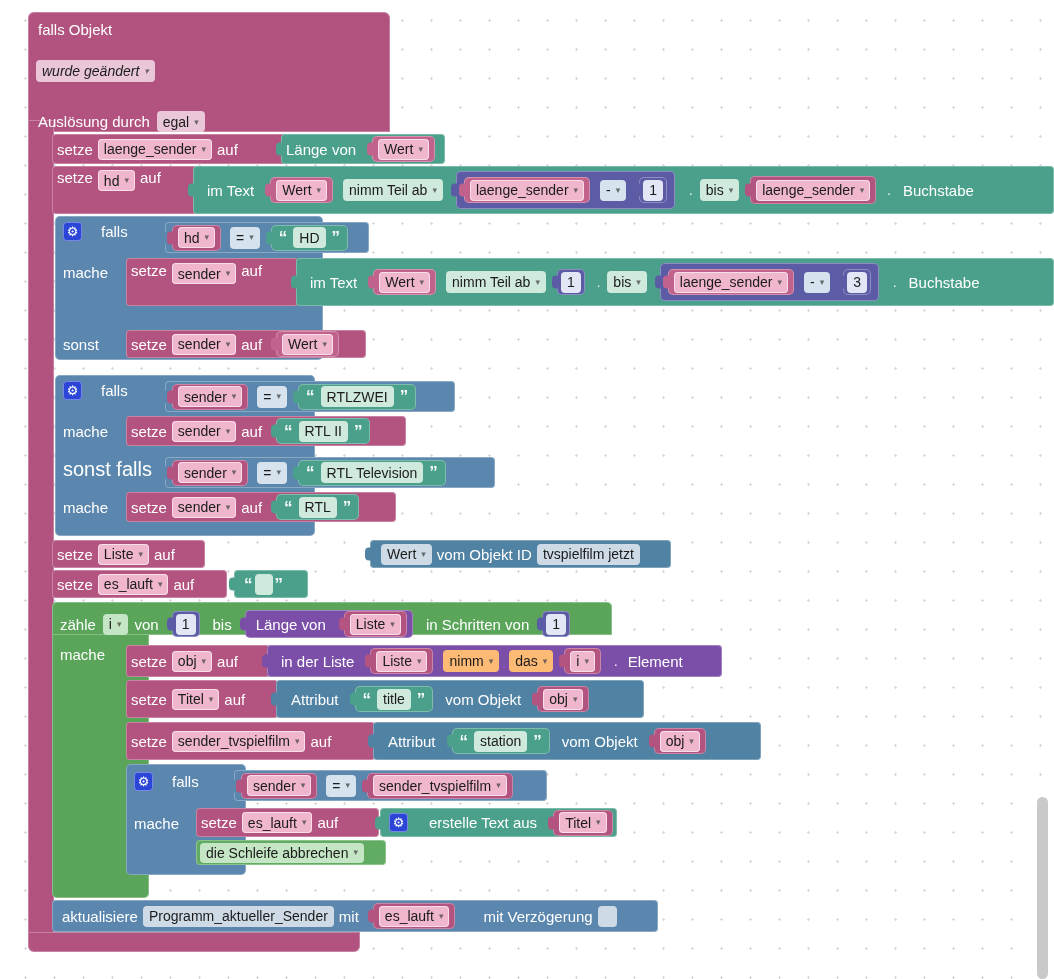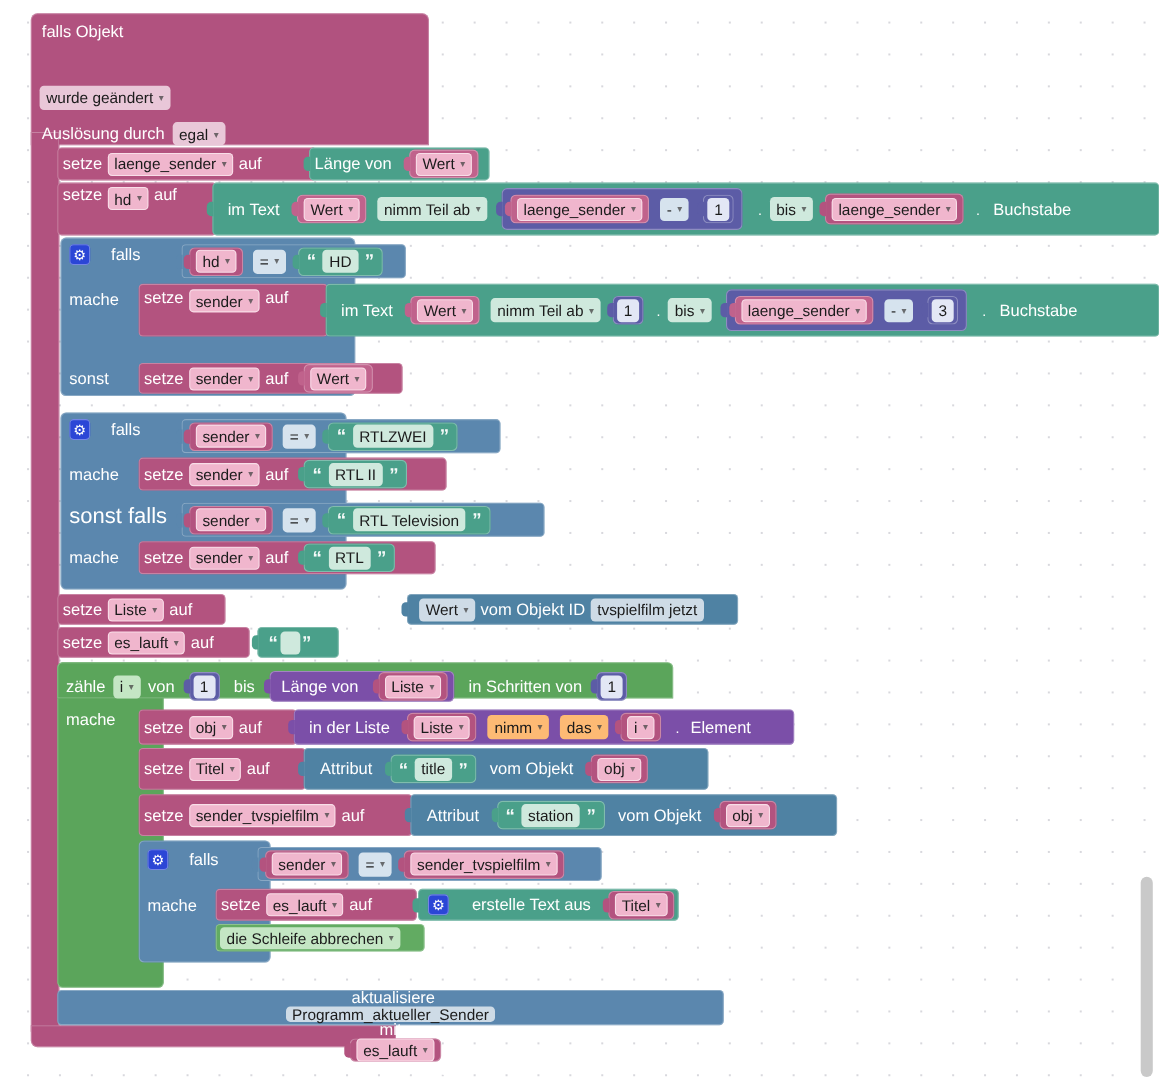--- a/index.html
+++ b/index.html
@@ -112,21 +112,21 @@
 
 <div id="workspace">
 
   <div class="blk c-hat" style="left:28px; top:12px; width:362px; height:120px; display:block; border-radius:6px 6px 0 0;"></div>
   <div class="blk c-hat" style="left:28px; top:120px; width:26px; height:818px; display:block; border-radius:0;"></div>
   <div class="blk c-hat" style="left:28px; top:932px; width:332px; height:20px; display:block; border-radius:0 0 6px 6px;"></div>
 
   <div style="position:absolute; left:38px; top:21px;" class="row">
     <span style="color:#fff; font-size:15px;">falls Objekt</span>
   </div>
-  <div class="f f-name" style="position:absolute; left:36px; top:78px; height:22px;">
+  <div class="f f-name" style="position:absolute; left:36px; top:60px; height:22px;font-style:italic;">
     <span>wurde geändert</span>
       <span class="caret">▾</span>
   </div>
   <div style="position:absolute; left:38px; top:111px;" class="row">
     <span style="color:#fff;font-size:15px;">Auslösung durch</span>
     <span class="f f-name" style="margin-left:7px;">
       <span>egal</span>
         <span class="caret">▾</span>
     </span>
   </div>
@@ -544,21 +544,21 @@
     </span>
   </div>
 
   <div class="blk" style="left:196px; top:840px; width:190px; height:25px; background:#62ab62;">
     <span class="f f-loop" style="margin-left:4px; height:20px;">
       <span>die Schleife abbrechen</span>
         <span class="caret">▾</span>
     </span>
   </div>
 
-  <div class="blk c-dev" style="left:52px; top:900px; width:606px; height:32px;flex-direction:column;">
+  <div class="blk c-dev" style="left:52px; top:900px; width:606px; height:32px;">
     <span class="lbl" style="margin-left:5px;">aktualisiere</span>
     <span class="f f-upd">Programm_aktueller_Sender</span>
     <span class="lbl">mit</span>
     <span class="val c-var plug small" style="background:#b3537f; margin-left:9px;">
       <span class="f f-var">
         <span>es_lauft</span>
           <span class="caret">▾</span>
       </span>
     </span>
     <span class="lbl" style="margin-left:23px;">mit Verzögerung</span>

